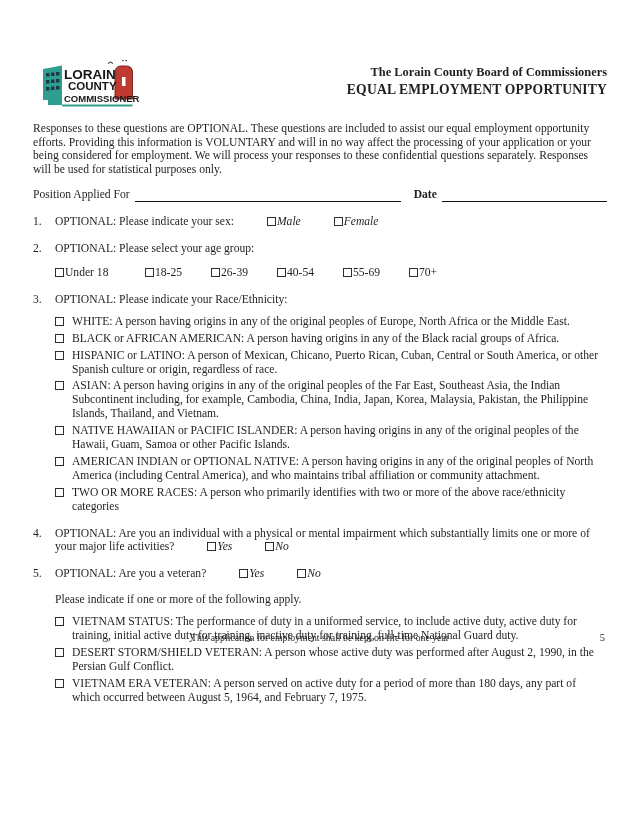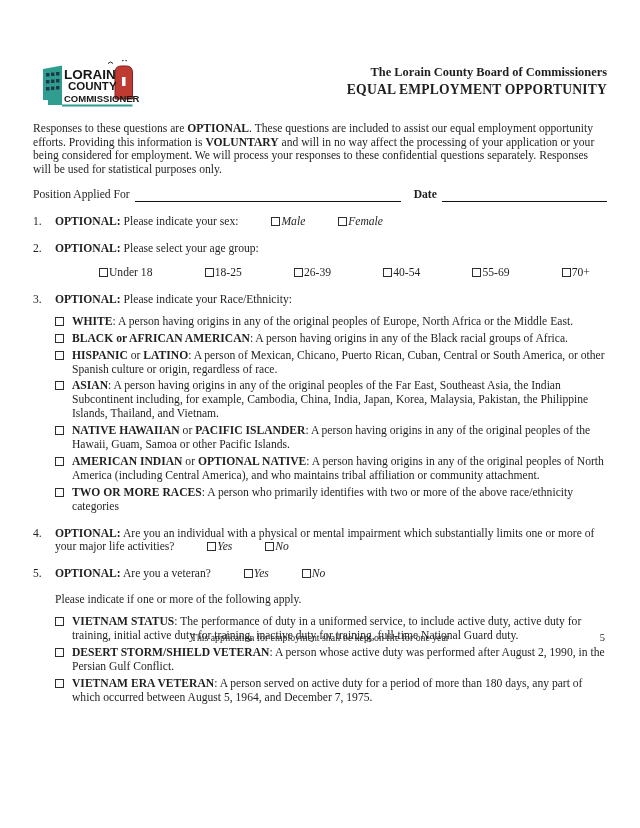--- a/index.html
+++ b/index.html
@@ -26,41 +26,41 @@
   .uline.date { flex: 1; margin-left: 5px; }
   .date-label { margin-left: 13px; font-weight: bold; }
 
   
   .q { display: flex; margin-top: 13px; }
   .qnum { width: 22px; flex: 0 0 22px; }
   .qbody { flex: 1; }
 
   .cb { display: inline-block; width: 9px; height: 9px; border: 1px solid #2e2e2e;
         background: #fff; vertical-align: -1px; }
-  .opt { white-space: nowrap; margin-left: 44px; }
+  .opt { white-space: nowrap; }
   .opt .cb { margin-right: 1px; }
   .inline-opt { margin-left: 30px; font-style: italic; }
 
   .age-row { display: flex; margin: 10px 0 0 22px; }
   .age-row .opt { width: 66px; }
   .age-row .opt:first-child { width: 90px; }
 
   .chk-list { margin: 8px 0 0 22px; }
   .chk-row { display: flex; margin-top: 3px; }
   .chk-row .cb { flex: 0 0 9px; margin-top: 2px; margin-right: 8px; }
   .chk-text { flex: 1; line-height: 1.2; }
 
   .sub-note { margin: 12px 0 0 22px; }
 
   
   .footer { position: absolute; left: 33px; right: 33px; bottom: 42px; text-align: center;
             font-size: 9.8px; }
   .pagenum { position: absolute; right: 2px; top: 0; font-size: 10.5px; }
 
-  b { font-weight: bold; }
+  b { font-weight: normal; }
 
   
   .logo svg text { font-family: "Liberation Sans", sans-serif; font-weight: bold; fill: #161616; }
 </style>
 </head>
 <body>
 
 <div class="page">
 
   <div class="header">
@@ -187,21 +187,21 @@
     <div class="chk-row">
       <span class="cb"></span>
       <div class="chk-text"><b>VIETNAM STATUS</b><span>: The performance of duty in a uniformed service, to include active duty, active duty for training, initial active duty for training, inactive duty for training, full-time National Guard duty.</span></div>
     </div>
     <div class="chk-row">
       <span class="cb"></span>
       <div class="chk-text"><b>DESERT STORM/SHIELD VETERAN</b><span>: A person whose active duty was performed after August 2, 1990, in the Persian Gulf Conflict.</span></div>
     </div>
     <div class="chk-row">
       <span class="cb"></span>
-      <div class="chk-text"><b>VIETNAM ERA VETERAN</b><span>: A person served on active duty for a period of more than 180 days, any part of which occurred between August 5, 1964, and December 7, 1975.</span></div>
+      <div class="chk-text"><b>VIETNAM ERA VETERAN</b><span>: A person served on active duty for a period of more than 180 days, any part of which occurred between August 5, 1964, and February 7, 1975.</span></div>
     </div>
   </div>
 
   <div class="footer">
     <span>This application for employment shall be kept on file for one year</span>
     <span class="pagenum">5</span>
   </div>
 
 </div>
 

